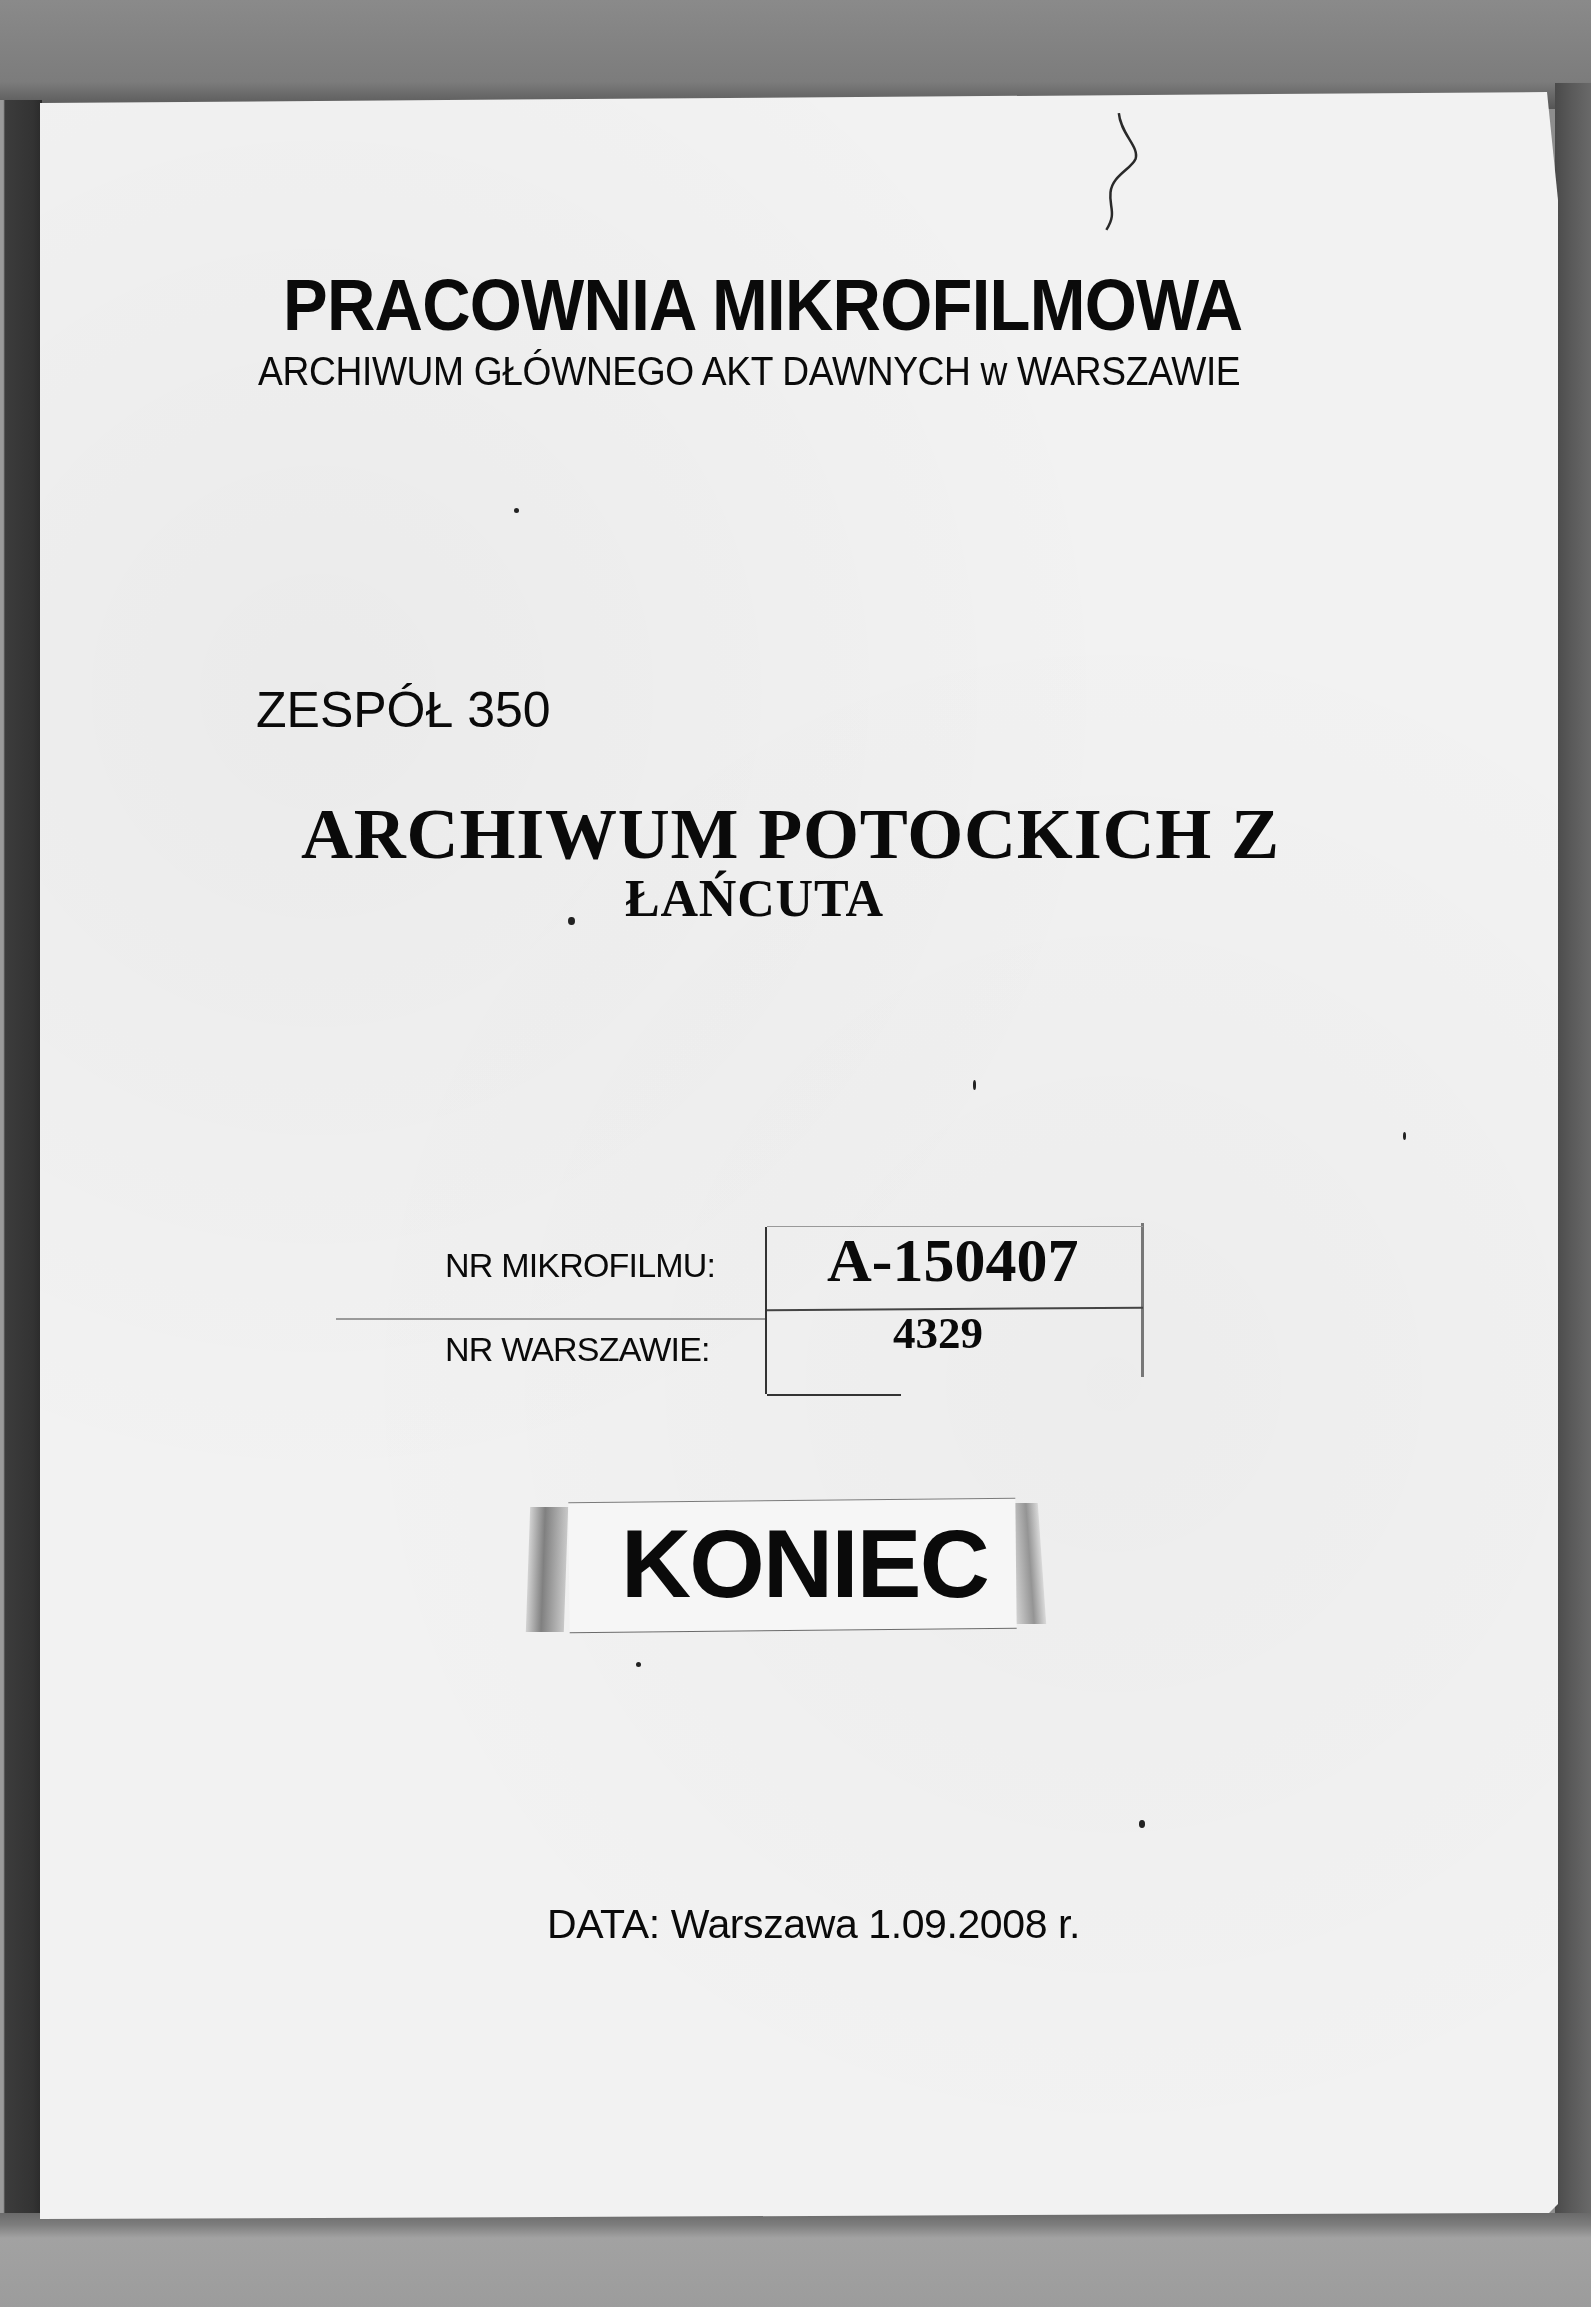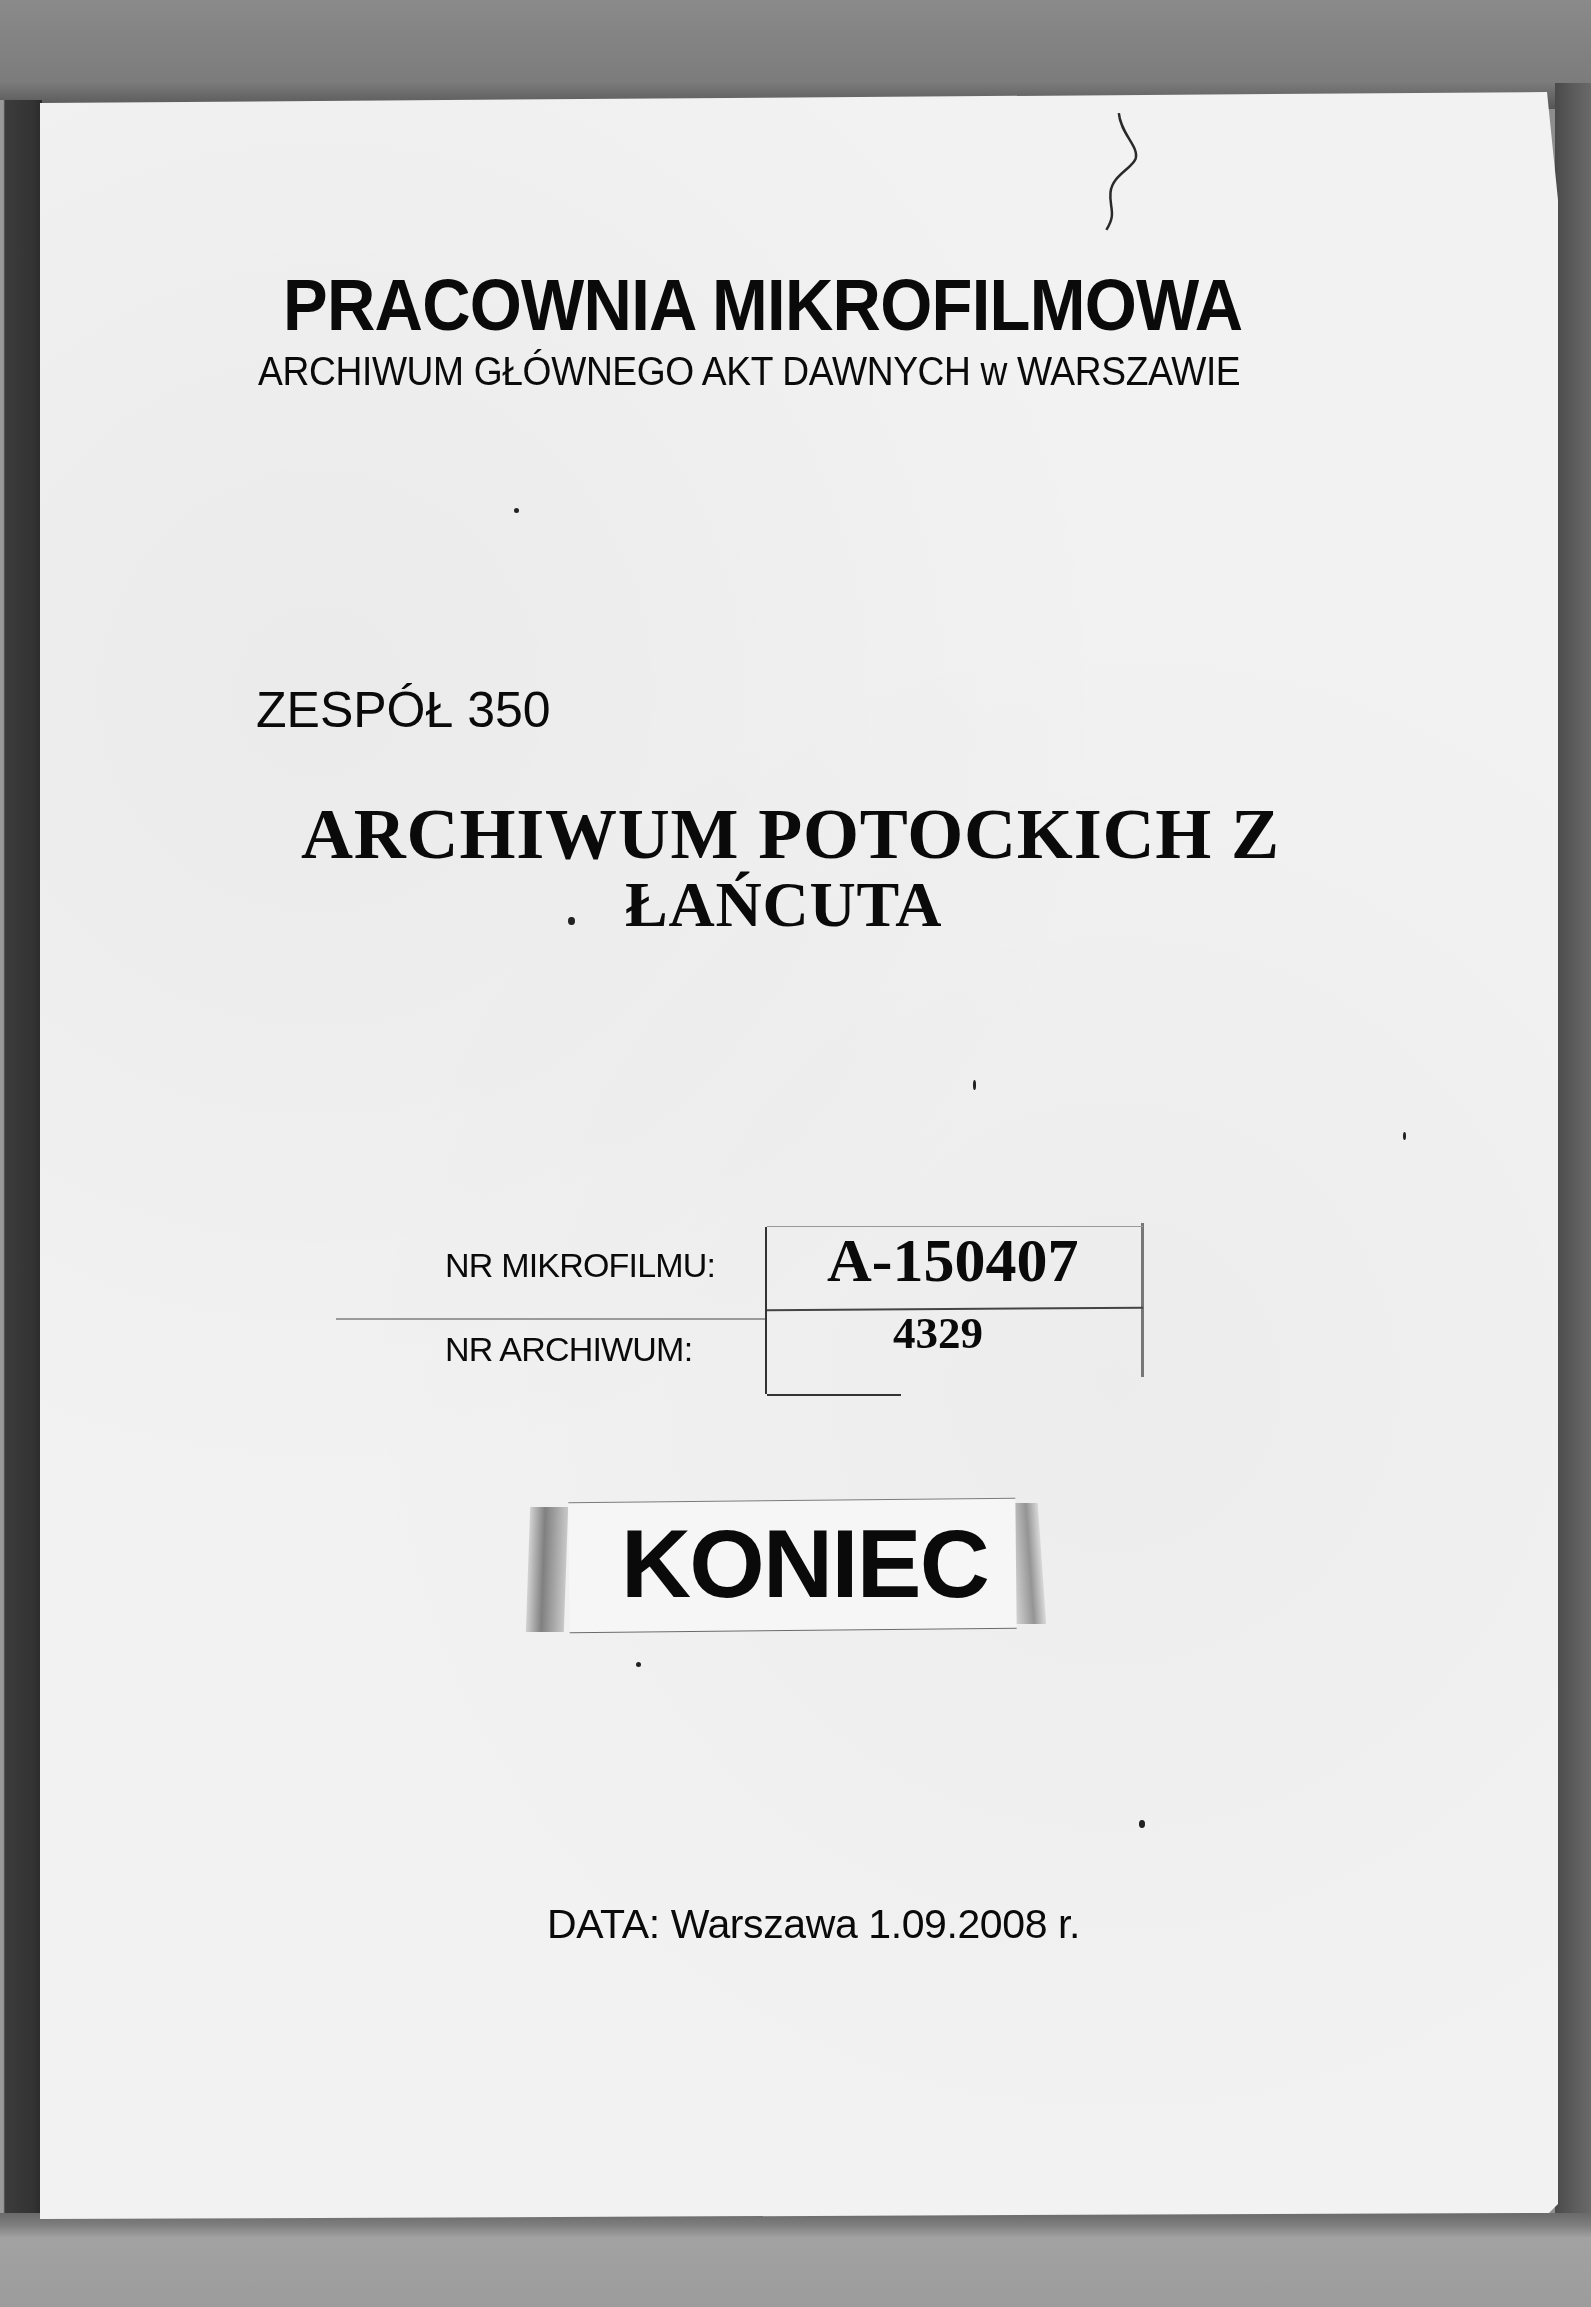--- a/index.html
+++ b/index.html
@@ -55,21 +55,21 @@
     margin-left: 24px;
   }
   .collection-1 {
     left: 301px; top: 789px;
     font-family: "Liberation Serif", serif; font-weight: bold;
     font-size: 72px; letter-spacing: 0.8px; margin-top: 9px;
   }
   .collection-2 {
     left: 625px; top: 873px;
     font-family: "Liberation Serif", serif; font-weight: bold;
-    font-size: 64px; letter-spacing: 0.8px;
+    font-size: 52px; letter-spacing: 0.8px;
   }
   .label-mikro {
     left: 445px; top: 1248px; font-size: 34px; letter-spacing: -0.8px; text-align: center;
   }
   .label-sygn {
     left: 445px; top: 1332px; font-size: 34px; letter-spacing: -0.8px;
   }
   .value-mikro {
     left: 827px; top: 1229px;
     font-family: "Liberation Serif", serif; font-weight: bold;
@@ -132,21 +132,21 @@
 
 <div class="faint-line" style="left:336px; top:1318px; width:430px;"></div>
 <div class="box-line" style="left:765px; top:1227px; width:1.7px; height:167px;"></div>
 <div class="box-line" style="left:1141px; top:1223px; width:2.5px; height:154px; background:#777;"></div>
 <div class="box-line" style="left:767px; top:1226px; width:376px; height:0.8px; background:#999;"></div>
 <div class="box-line" style="left:767px; top:1308px; width:376px; height:1.7px; background:#444; transform:rotate(-0.4deg);"></div>
 <div class="box-line" style="left:767px; top:1394px; width:134px; height:1.7px;"></div>
 
 <div class="txt label-mikro">NR MIKROFILMU:</div>
 <div class="txt value-mikro">A-150407</div>
-<div class="txt label-sygn">NR ARCHIWUM:</div>
+<div class="txt label-sygn">NR WARSZAWIE:</div>
 <div class="txt value-sygn">4329</div>
 
 <div class="koniec-smudge-l"></div>
 <div class="koniec-smudge-r"></div>
 <div class="koniec-label"></div>
 <div class="txt koniec">KONIEC</div>
 
 <div class="txt date-line">DATA: Warszawa 1.09.2008 r.</div>
 
 <div class="speck" style="left:514px; top:508px; width:5px; height:5px;"></div>

